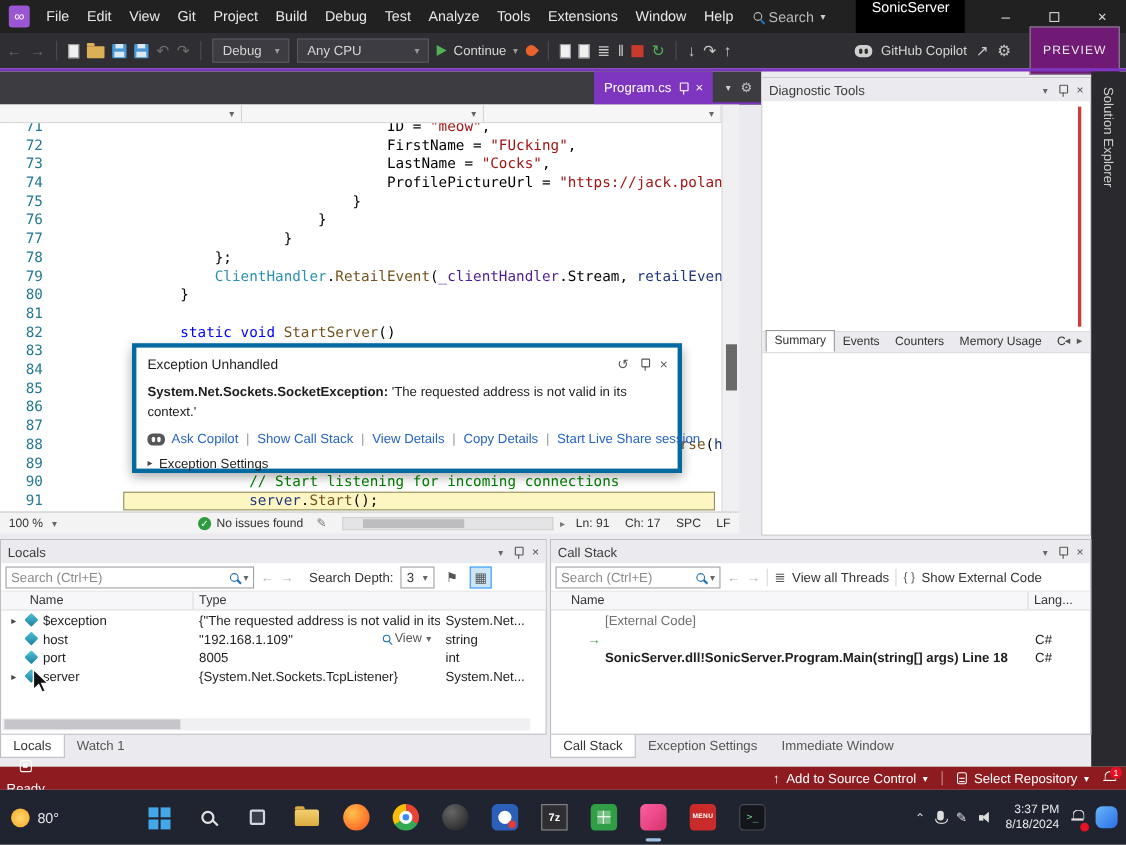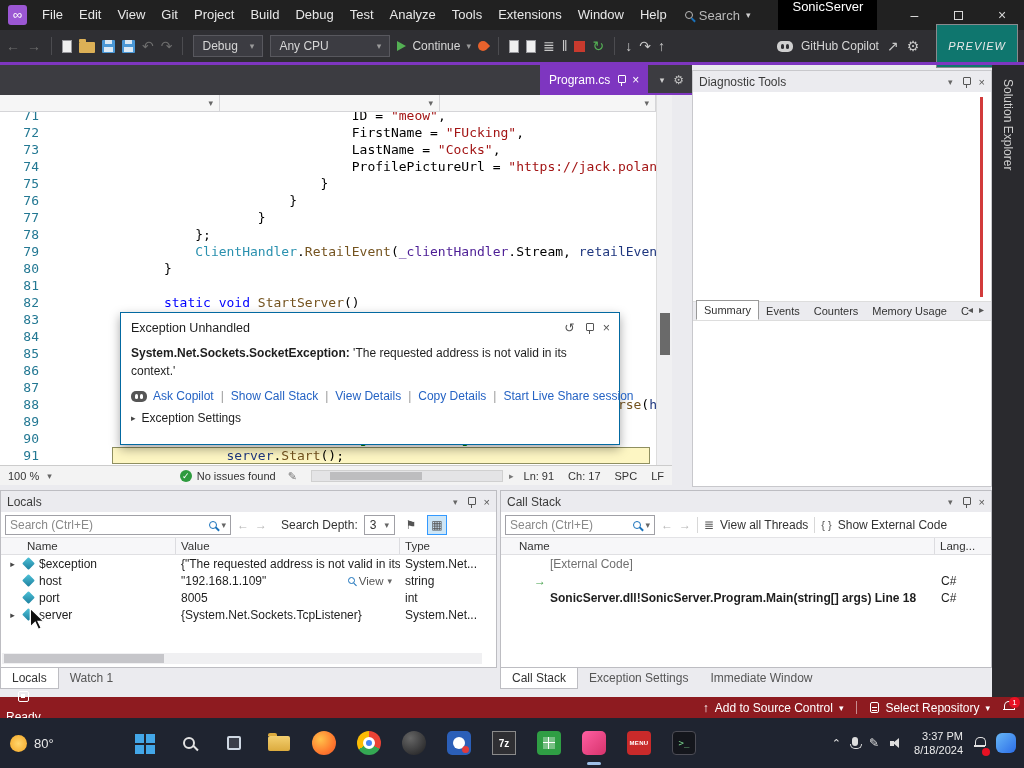--- a/index.html
+++ b/index.html
@@ -32,21 +32,21 @@
   .folder::before { content:''; position:absolute; top:-3px; left:0; width:7px; height:3px; background:#dcb056; border-radius:1px 1px 0 0; }
   .floppy { position:relative; width:13px; height:13px; background:#4a97d6; display:inline-block; border-radius:1px; }
   .floppy::before { content:''; position:absolute; top:0; left:3px; width:7px; height:4px; background:#dbe9f5; }
   .floppy::after { content:''; position:absolute; bottom:1px; left:2px; width:9px; height:5px; background:#dbe9f5; }
   .copilot { position:relative; width:16px; height:11px; border-radius:5px; background:#cfcfcf; display:inline-block; }
   .copilot::before, .copilot::after { content:''; position:absolute; top:3px; width:3px; height:5px; border-radius:2px; background:#2f2f33; }
   .copilot::before { left:4px; } .copilot::after { right:4px; }
   .copilot.dark { background:#565656; }
   .copilot.dark::before, .copilot.dark::after { background:#fff; }
   #copilot-group { margin-left:auto; display:flex; align-items:center; gap:8px; color:#d6d6d6; font-size:12px; }
-  #preview-btn { border:1px solid #8a8a8e; background:#0f766e; color:#e8e8e8; font-size:11px; letter-spacing:1px; padding:15px 11px; margin-left:10px;font-style:italic; }
+  #preview-btn { border:1px solid #8a8a8e; background:#701a75; color:#e8e8e8; font-size:11px; letter-spacing:1px; padding:15px 11px; margin-left:10px; }
   #accent-strip { position:absolute; left:0; top:62px; width:1024px; height:3px; background:#7e36c0; }
 
   
   #tabstrip { position:absolute; left:0; top:65px; width:692px; height:30px; background:#3c3c41; }
   #doc-tab { position:absolute; left:540px; top:0; height:30px; background:#7e36c0; color:#fff; display:flex; align-items:center; gap:7px; padding:0 9px; font-size:12px; }
   #tab-underline { position:absolute; left:540px; bottom:0; width:152px; height:2px; background:#7e36c0; }
   .pin { position:relative; width:8px; height:12px; display:inline-block; color:#fff; }
   .pin::before { content:''; position:absolute; top:1px; left:1px; width:6px; height:6px; border:1px solid currentColor; border-radius:1px; }
   .pin::after { content:''; position:absolute; top:8px; left:4px; width:1px; height:4px; background:currentColor; }
   .pin.gray { color:#555; }
@@ -134,21 +134,21 @@
   .cs-lang { padding-left:6px; }
 
   
   .panel-tabs { position:absolute; height:22px; display:flex; align-items:flex-start; font-size:12px; color:#555; }
   #locals-tabs { left:0; top:668px; }
   #cs-tabs { left:500px; top:668px; }
   .ptab { padding:3px 11px; }
   .ptab.selected { background:#fff; border:1px solid #bdbdc2; border-top:none; color:#333; }
 
   
-  #exception-dialog { position:absolute; left:120px; top:312px; width:500px; height:133px; background:#fff; border:1px solid #0369a1; box-shadow:0 4px 10px rgba(0,0,0,.35); z-index:40; font-size:12px; color:#1e1e1e; }
+  #exception-dialog { position:absolute; left:120px; top:312px; width:500px; height:118px; background:#fff; border:4px solid #0369a1; box-shadow:0 4px 10px rgba(0,0,0,.35); z-index:40; font-size:12px; color:#1e1e1e; }
   #xd-header { display:flex; align-items:center; padding:7px 9px 0 10px; font-size:12.5px; }
   #xd-icons { margin-left:auto; display:flex; align-items:center; gap:10px; color:#555; }
   #xd-msg { padding:9px 12px 0 10px; line-height:1.5; }
   #xd-links { display:flex; align-items:center; padding:9px 0 0 10px; color:#2563c4; flex-wrap:nowrap; }
   #xd-links .link { white-space:nowrap; }
   #xd-links .link + .link::before { content:'|'; color:#999; margin:0 7px; }
   #xd-settings { display:flex; align-items:center; gap:6px; padding:8px 0 0 10px; color:#1e1e1e; }
 
   
   #statusbar { position:absolute; left:0; top:697px; width:1024px; height:21px; background:#8e1b20; color:#fff; display:flex; align-items:center; font-size:12px; }
@@ -438,21 +438,20 @@
       <span style="margin-left:8px;">Search Depth:</span>
       <div class="depth-dd">
         <span>3</span>
         <span class="caret9">▾</span>
       </div>
       <span class="mini-btn">⚑</span>
       <span class="mini-btn active">▦</span>
     </div>
     <div id="locals-grid-header" class="grid-header">
       <span class="hcell" style="padding-left:26px;">Name</span>
-      <span class="hcell">Value</span>
       <span class="hcell" style="border-right:none;">Type</span>
     </div>
     <div id="locals-rows">
         <div class="lrow">
           <div class="lcell name-cell">
             <span class="expander">▸</span>
             <span class="var-ico"></span>
             <span>$exception</span>
           </div>
           <div class="lcell value-cell">

